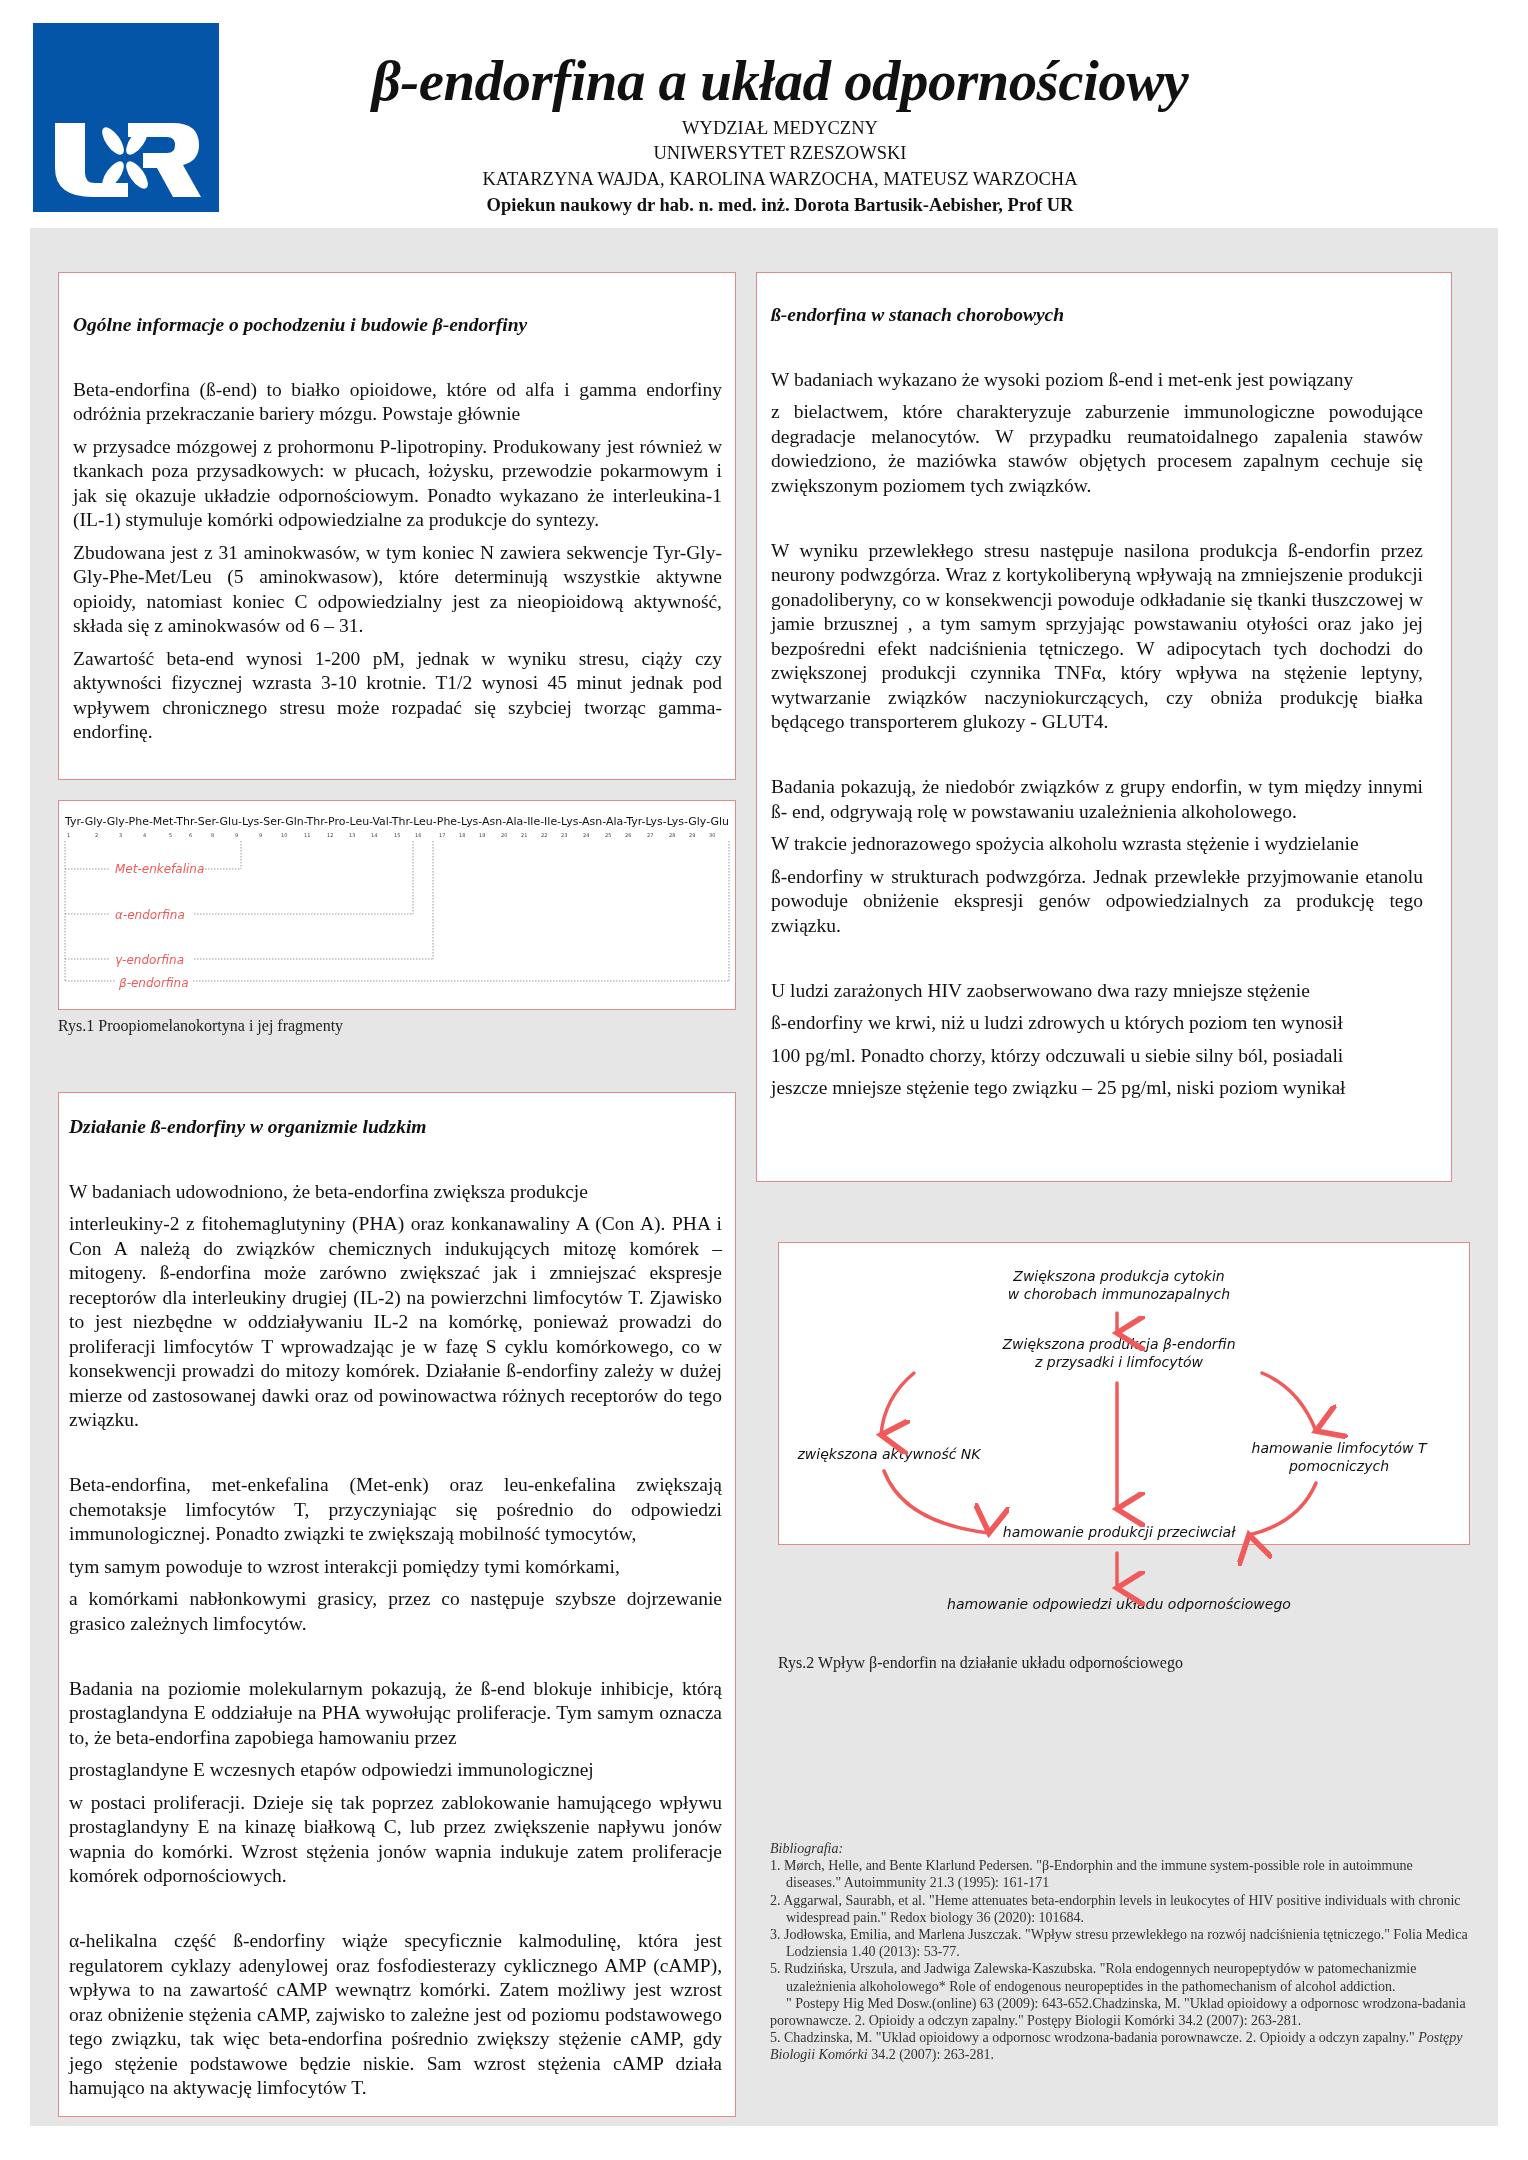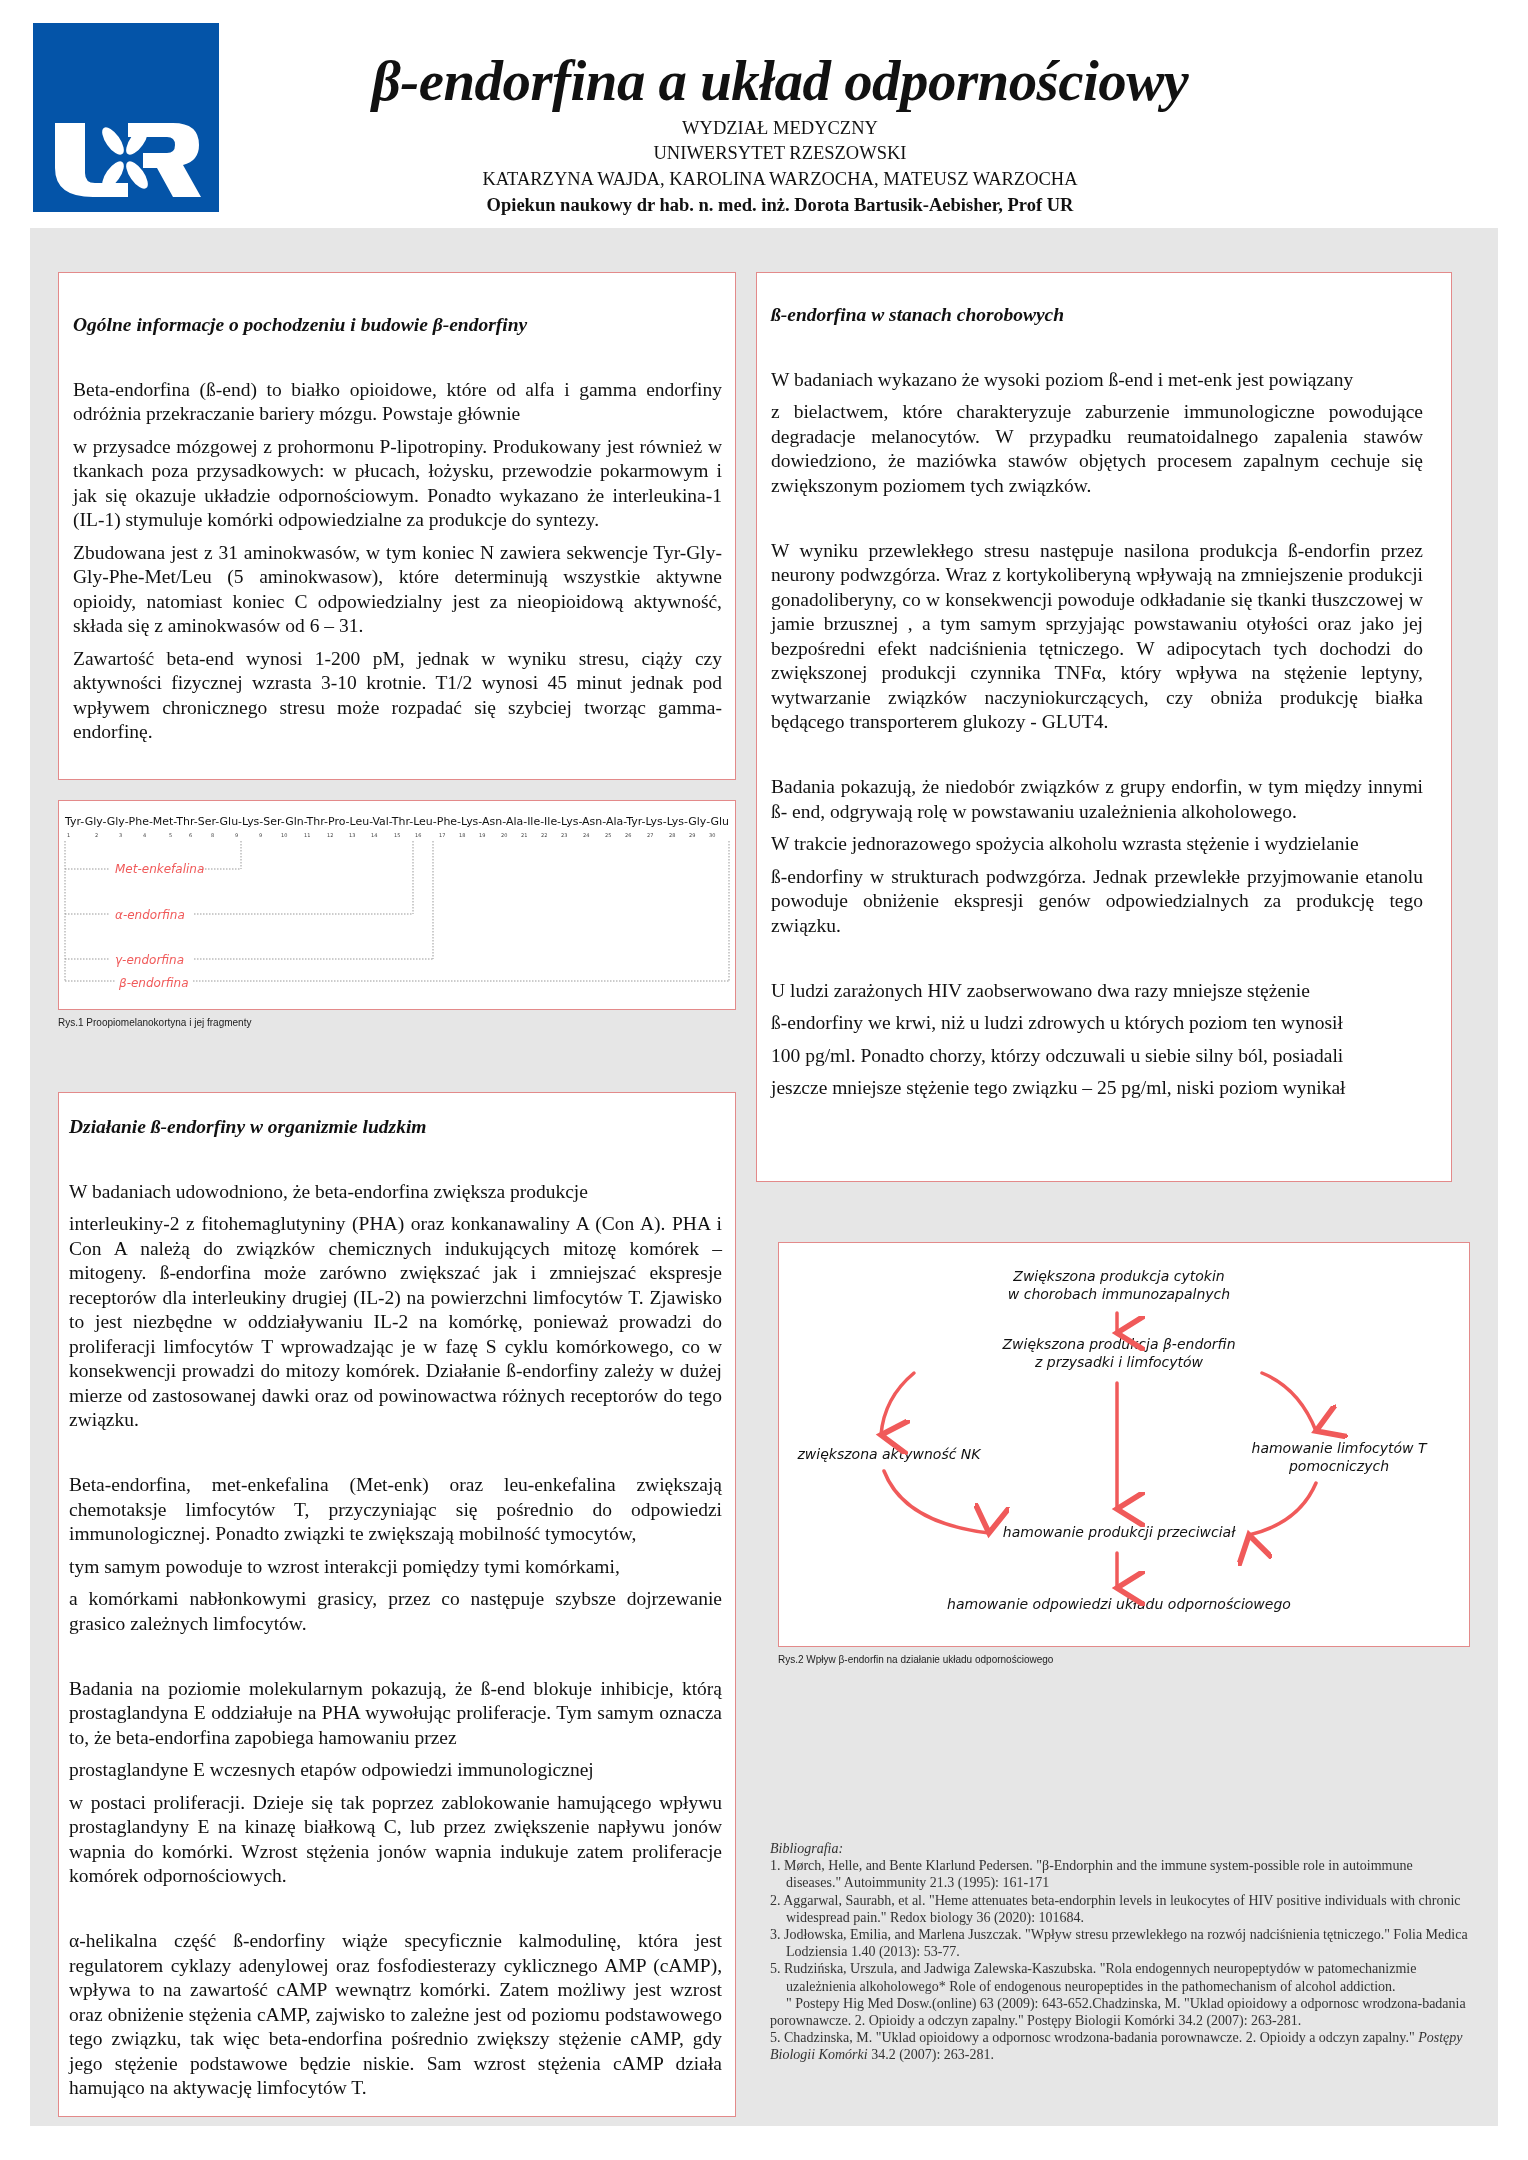--- a/index.html
+++ b/index.html
@@ -19,21 +19,21 @@
 
   .panel { position: absolute; left: 30px; top: 228px; width: 1468px; height: 1898px; background: #e6e6e6; }
 
   .box { position: absolute; background: #fff; border: 1.5px solid #e38a8a; }
   .box-text { font-family: "Liberation Serif", serif; font-size: 19.5px; line-height: 24.5px;
               text-align: justify; color: #111; }
   .box-text p { margin: 8px; }
   .box-text .gap { height: 24.5px; }
   .heading { font-style: italic; font-weight: bold; font-size: 19.5px; line-height: 24px; }
 
-  .caption { position: absolute; font-family: Liberation Sans, sans-serif; font-size: 10px; color: #222; }
+  .caption { position: absolute; font-family: Liberation Serif, serif; font-size: 16px; color: #222; }
 
   .figure svg text { font-family: "DejaVu Sans", sans-serif; }
 
   .biblio { position: absolute; left: 770px; top: 1840px; width: 700px;
             font-family: "Liberation Serif", serif; font-size: 14px; line-height: 17.2px; color: #333; }
   .biblio .bib-head { font-style: italic; }
   .biblio .bib-item { padding-left: 16px; text-indent: -16px; }
   .biblio .bib-plain { }
   .biblio .bib-cont { padding-left: 6px; }
 </style>
@@ -156,21 +156,21 @@
   <p>Badania pokazują, że niedobór związków z grupy endorfin, w tym między innymi ß- end, odgrywają rolę w powstawaniu uzależnienia alkoholowego.</p>
   <p>W trakcie jednorazowego spożycia alkoholu wzrasta stężenie i wydzielanie</p>
   <p>ß-endorfiny w strukturach podwzgórza. Jednak przewlekłe przyjmowanie etanolu powoduje obniżenie ekspresji genów odpowiedzialnych za produkcję tego związku.</p>
   <div class="gap"></div>
   <p>U ludzi zarażonych HIV zaobserwowano dwa razy mniejsze stężenie</p>
   <p>ß-endorfiny we krwi, niż u ludzi zdrowych u których poziom ten wynosił</p>
   <p>100 pg/ml. Ponadto chorzy, którzy odczuwali u siebie silny ból, posiadali</p>
   <p>jeszcze mniejsze stężenie tego związku – 25 pg/ml, niski poziom wynikał</p>
 </div>
 
-<div class="box figure" style="left:778px; top:1242px; width:692px; height:405px;">
+<div class="box figure" style="left:778px; top:1242px; width:692px; height:303px;">
   <svg width="690" height="403" viewBox="0 0 690 403">
     <defs>
       <marker id="ah" markerWidth="10" markerHeight="10" refX="5" refY="8" orient="auto">
         <path d="M0,0 L5,8 L10,0" fill="none" stroke="#f05a5a" stroke-width="1.6"></path>
       </marker>
     </defs>
     <g fill="#111" font-size="14" font-style="italic" text-anchor="middle">
       <text x="340" y="38">Zwiększona produkcja cytokin</text>
       <text x="340" y="56">w chorobach immunozapalnych</text>
       <text x="340" y="106">Zwiększona produkcja β-endorfin</text>

